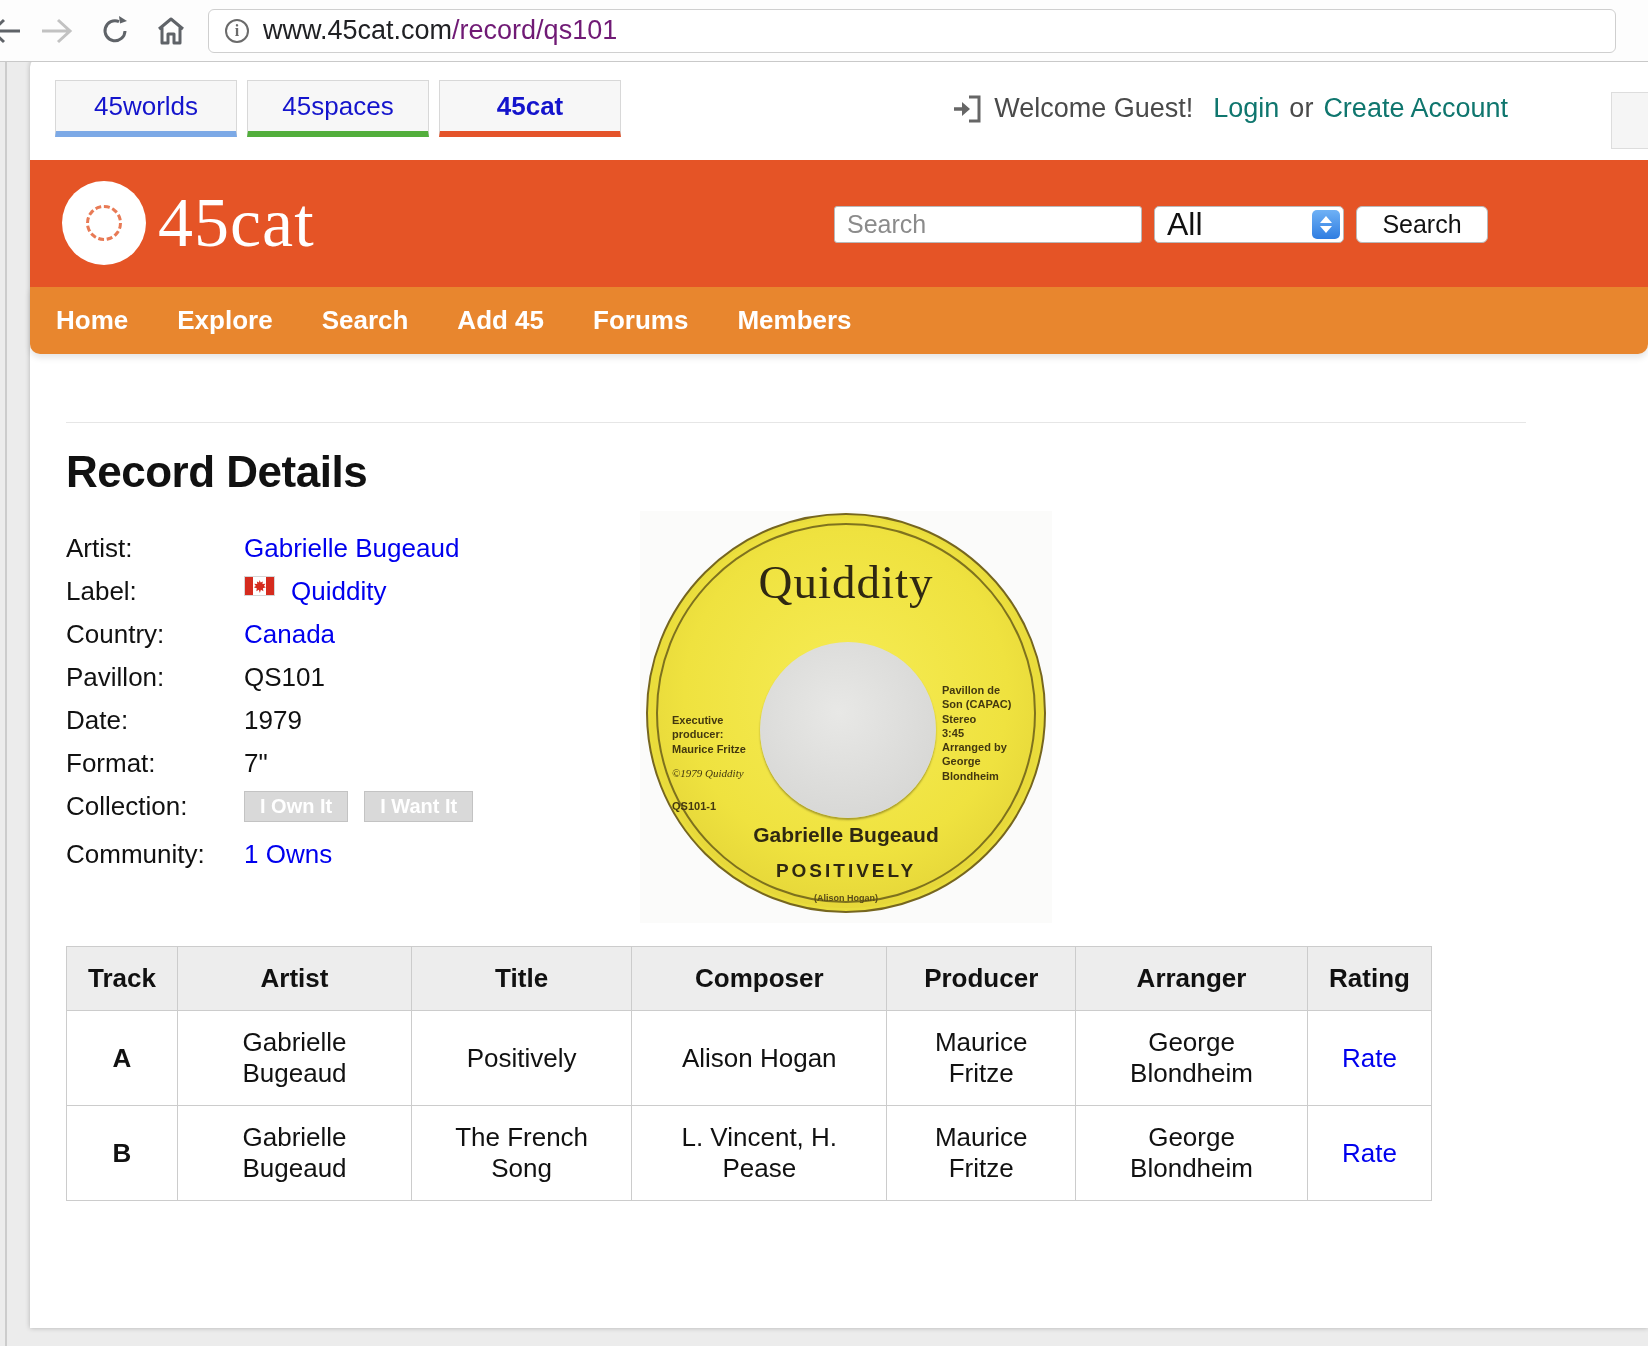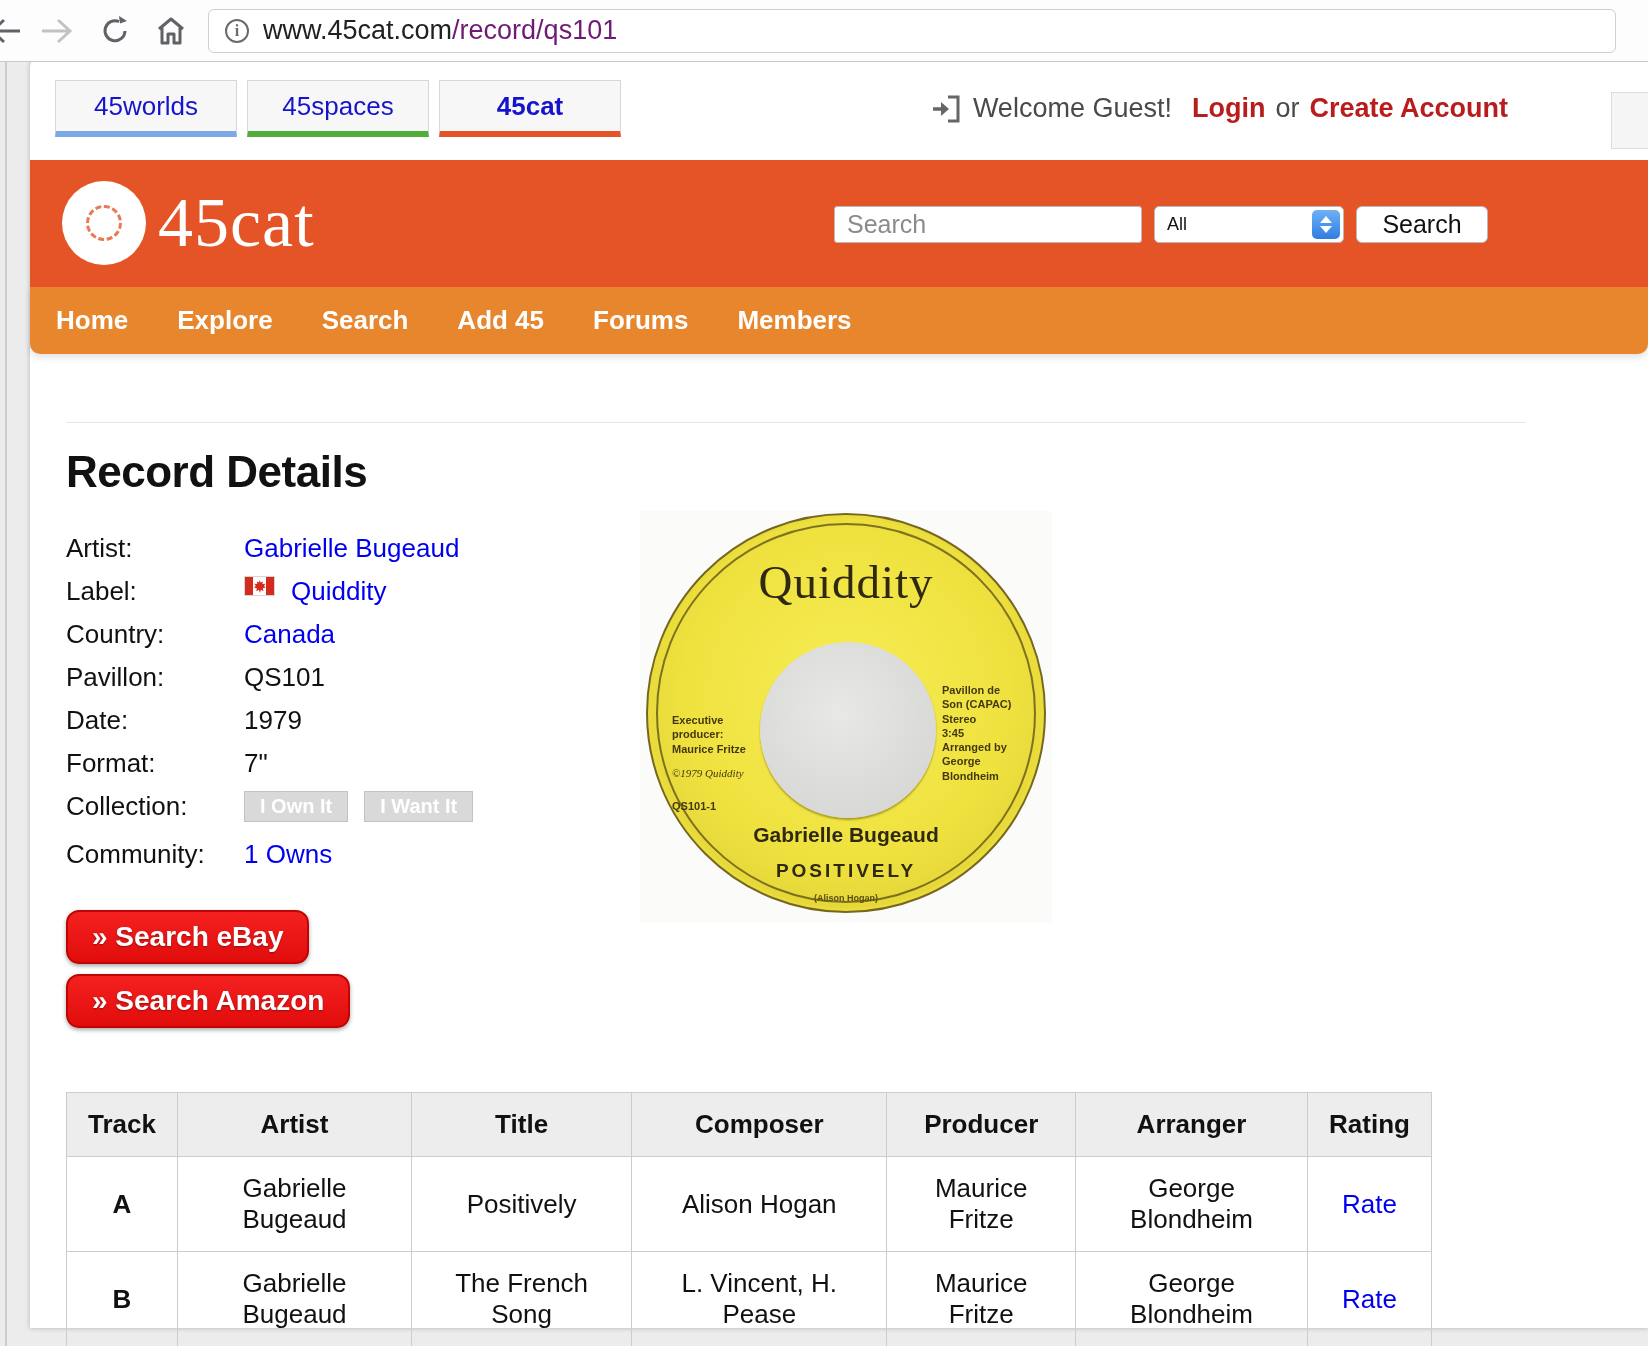--- a/index.html
+++ b/index.html
@@ -43,40 +43,40 @@
   .site-tab {
     width:182px; height:57px; margin-right:10px;
     background:#f7f7f7; border:1px solid #d8d8d8;
     display:flex; align-items:center; justify-content:center;
     font-size:26px; color:#1414cc; cursor:pointer;
   }
   .site-tab.blue   { border-bottom:6px solid #7ca9e6; }
   .site-tab.green  { border-bottom:6px solid #52ae3c; }
   .site-tab.orange { border-bottom:6px solid #e4532a; font-weight:bold; }
   .welcome { margin-left:auto; margin-right:140px; display:flex; align-items:center; font-size:27px; color:#4a4a4a; white-space:nowrap; }
-  .welcome .lnk { color:#b91c1c; font-weight:bold; cursor:pointer; }
+  .welcome .lnk { color:#0f766e; font-weight:normal; cursor:pointer; }
   .welcome .sep { margin:0 10px; }
   .login-glyph { margin-right:12px; display:flex; }
   .partial-tab { position:absolute; right:0; top:35px; width:37px; height:57px; background:#f5f5f5; border:1px solid #dddddd; border-right:none; }
   
   .siteheader { height:127px; background:#e55426; position:relative; }
   .logo-wrap { position:absolute; left:32px; top:21px; display:flex; align-items:center; cursor:pointer; }
   .logo-disc { width:84px; height:84px; background:#fff; border-radius:50%; display:flex; align-items:center; justify-content:center; }
   .logo-disc .ring { width:36px; height:36px; border:3px dashed #e87a55; border-radius:50%; }
   .logo-text { font-family:"Liberation Serif", serif; font-size:70px; color:#ffffff; margin-left:12px; letter-spacing:1px; }
   .searchrow { position:absolute; right:160px; top:46px; display:flex; align-items:center; }
   .searchrow input {
     width:308px; height:37px; border:1px solid #b9b9b9; border-radius:3px;
     font-size:25px; padding:0 12px; color:#222; outline:none;
     font-family:"Liberation Sans", sans-serif;
   }
   .searchrow input::placeholder { color:#8b8b8b; }
   .fake-select {
     width:190px; height:37px; background:#fff; border:1px solid #b9b9b9; border-radius:5px;
-    margin-left:12px; display:flex; align-items:center; font-size:18px; color:#111;
+    margin-left:12px; display:flex; align-items:center; font-size:32px; color:#111;
     padding-left:12px; position:relative; cursor:pointer;
   }
   .stepper {
     position:absolute; right:3px; top:3px; width:28px; height:29px;
     background:linear-gradient(#6fb1f5,#2f7de1); border-radius:5px;
     display:flex; flex-direction:column; align-items:center; justify-content:center; gap:3px;
   }
   .stepper .up   { width:0; height:0; border-left:6px solid transparent; border-right:6px solid transparent; border-bottom:7px solid #fff; }
   .stepper .down { width:0; height:0; border-left:6px solid transparent; border-right:6px solid transparent; border-top:7px solid #fff; }
   .search-btn {
@@ -287,24 +287,20 @@
         <span class="dlabel">Collection:</span>
         <button class="own-btn">I Own It</button>
         <button class="own-btn">I Want It</button>
       </div>
       <div class="drow">
         <span class="dlabel">Community:</span>
         <a>1 Owns</a>
       </div>
     </div>
 
-    <div class="redbtns">
-      <button class="red-btn">» Search eBay</button>
-      <button class="red-btn">» Search Amazon</button>
-    </div>
 
     <div class="record-photo">
       <div class="vinyl">
         <div class="lbl-brand">Quiddity</div>
         <div class="lbl-small lbl-left">Executive
 producer:
 Maurice Fritze</div>
         <div class="lbl-copy">©1979 Quiddity</div>
         <div class="lbl-small lbl-cat">QS101-1</div>
         <div class="lbl-small lbl-right">Pavillon de

